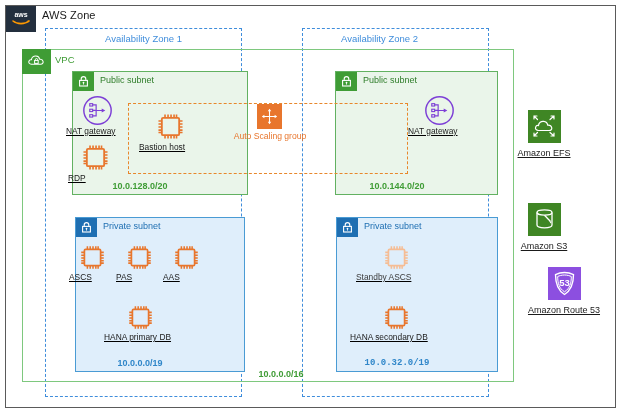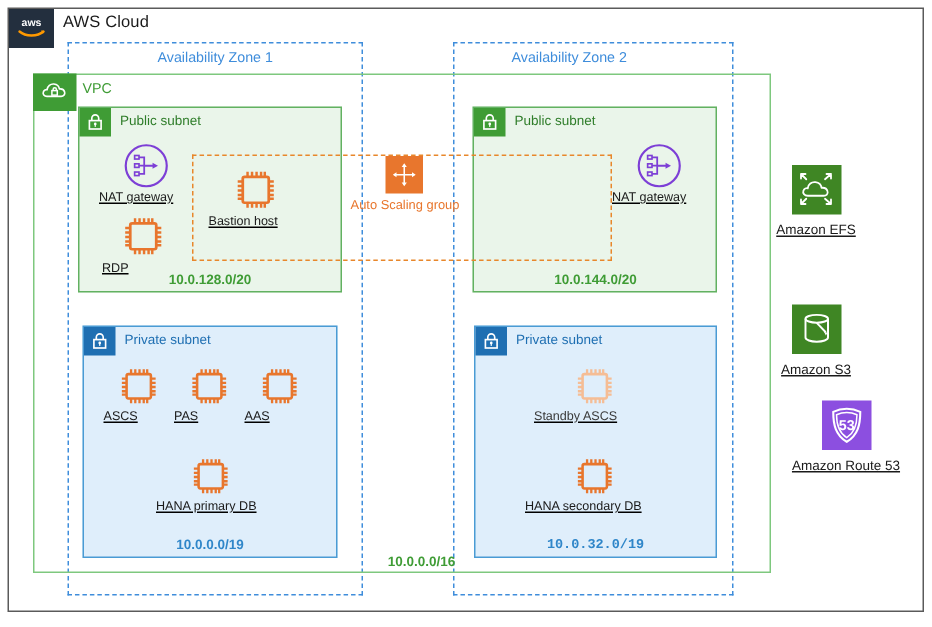--- a/index.html
+++ b/index.html
@@ -56,21 +56,21 @@
   .az-2{left:302px;width:187px;}
   .az-label{
     position:absolute;top:33px;
     font-size:9.5px;color:#3f8ddb;text-align:center;white-space:nowrap;
   }
   .az-label-1{left:45px;width:197px;}
   .az-label-2{left:286px;width:187px;}
 
   
   .subnet{
-    position:absolute;box-sizing:border-box;
+    position:absolute;box-sizing:border-box;margin-left:20px;
   }
   .subnet-public{
     background:#eaf5ea;border:1.2px solid #62b161;
   }
   .subnet-private{
     background:#dfeefb;border:1.2px solid #4a9bd4;padding-left:40px;
   }
   .subnet-badge{
     position:absolute;left:0;top:0;width:21px;height:19px;box-sizing:border-box;
   }
@@ -146,21 +146,21 @@
 
   <div class="aws-cloud-frame"></div>
 
   <div class="aws-logo-badge">
     <svg width="22" height="18" viewBox="0 0 22 18">
       <text x="11" y="8" font-family="Liberation Sans, sans-serif" font-size="7" fill="#ffffff" text-anchor="middle" font-weight="bold">aws</text>
       <path d="M3 12 C7 15.5,15 15.5,19 12" stroke="#ff9900" stroke-width="1.6" fill="none" stroke-linecap="round"></path>
       <path d="M17.4 11.2 L19.6 11.8 L18.6 13.6 Z" fill="#ff9900"></path>
     </svg>
   </div>
-  <div class="aws-cloud-title">AWS Cloud</div>
+  <div class="aws-cloud-title">AWS Zone</div>
 
   <div class="az-box az-1"></div>
   <div class="az-label az-label-1">Availability Zone 1</div>
 
   <div class="az-box az-2"></div>
   <div class="az-label az-label-2">Availability Zone 2</div>
 
   <div class="vpc-box"></div>
   <div class="vpc-badge">
     <svg width="20" height="16" viewBox="0 0 20 16">

